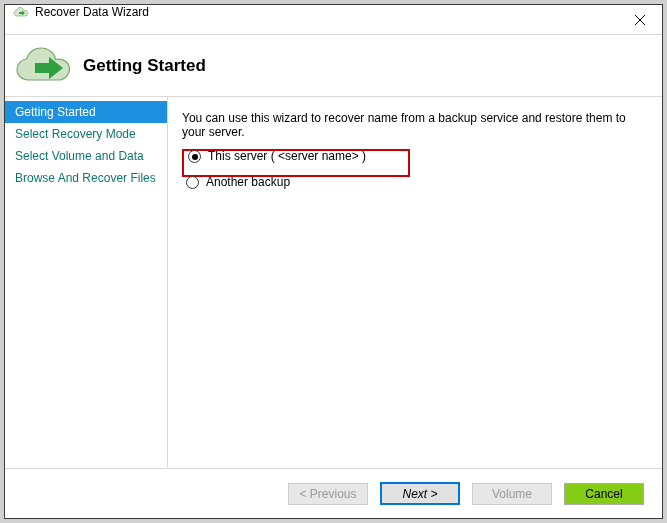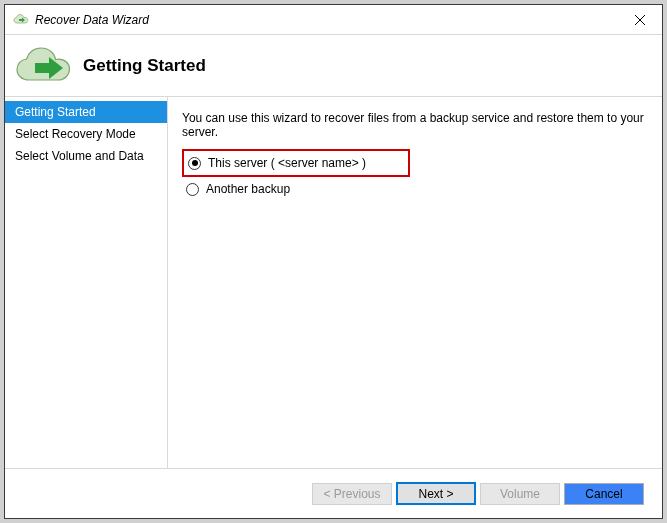--- a/index.html
+++ b/index.html
@@ -23,23 +23,22 @@
     background: #fff;
     border: 1px solid #3a3a3a;
     display: flex;
     flex-direction: column;
   }
   .titlebar {
     height: 30px;
     background: #fff;
     border-bottom: 1px solid #d9d9d9;
     display: flex;
-    align-items: center;
+    align-items: flex-start;
     padding: 0 0 0 8px;
-    font-style: italic;
   }
   .titlebar .title-icon {
     width: 16px; height: 16px;
     margin-right: 6px;
     position: relative;
   }
   .titlebar .title-icon svg { display:block; }
   .titlebar .title-text {
     flex: 1;
     font-size: 12px;
@@ -81,40 +80,40 @@
   .sidebar {
     width: 163px;
     border-right: 1px solid #d9d9d9;
     padding-top: 4px;
   }
   .sidebar-item {
     height: 22px;
     line-height: 22px;
     padding: 0 10px;
     font-size: 12px;
-    color: #000000;
+    color: #0f766e;
     cursor: pointer;
     white-space: nowrap;
   }
   .sidebar-item.active {
     background: #1e90e0;
     color: #fff;
   }
 
   .content {
     flex: 1;
     padding: 14px 14px 0 14px;
     font-size: 12px;
     color: #000;
   }
   .content p { margin: 0 0 10px 0; }
   .radio-group { margin-top: 4px; }
   .radio-row {
     display: flex;
-    align-items: center;
+    align-items: flex-end;
     height: 24px;
     padding: 12px 4px;
   }
   .radio-row.highlighted {
     border: 2px solid #cc0000;
     width: 228px;
     height: 26px;
   }
   .radio {
     width: 13px; height: 13px;
@@ -134,43 +133,44 @@
     border-radius: 50%;
   }
 
   .footer {
     height: 50px;
     border-top: 1px solid #d9d9d9;
     display: flex;
     align-items: center;
     justify-content: flex-end;
     padding: 0 18px;
-    gap: 4px;
+    gap: 12px;
   }
   .btn {
     width: 80px;
     height: 22px;
     font-size: 12px;
-    background: #3b82f6;
+    background: #84cc16;
     border: 1px solid #adadad;
     cursor: pointer;
     padding: 0;
     font-family: inherit;
   }
   .btn:disabled {
     color: #9a9a9a;
     border-color: #cfcfcf;
     background: #e7e7e7;
     cursor: default;
   }
   .btn.primary {
     background: #e1e1e1;
     border: 2px solid #0078d7;
     color: #000;
     height: 23px;
+    font-style: italic;
   }
 </style>
 </head>
 <body>
 
 <div class="outer-frame">
 <div class="window">
 
   <div class="titlebar">
     <span class="title-icon">
@@ -196,24 +196,25 @@
     </span>
     <h1>Getting Started</h1>
   </div>
 
   <div class="body">
 
     <div class="sidebar">
       <div class="sidebar-item active">Getting Started</div>
       <div class="sidebar-item">Select Recovery Mode</div>
       <div class="sidebar-item">Select Volume and Data</div>
+      <div class="sidebar-item">Browse And Recover Files</div>
     </div>
 
     <div class="content">
-      <p>You can use this wizard to recover files from a backup service and restore them to your server.</p>
+      <p>You can use this wizard to recover name from a backup service and restore them to your server.</p>
 
       <div class="radio-group">
         <div class="radio-row highlighted">
           <span class="radio checked"></span>
           <span>This server (  &lt;server name&gt;   )</span>
         </div>
         <div class="radio-row">
           <span class="radio"></span>
           <span>Another backup</span>
         </div>

